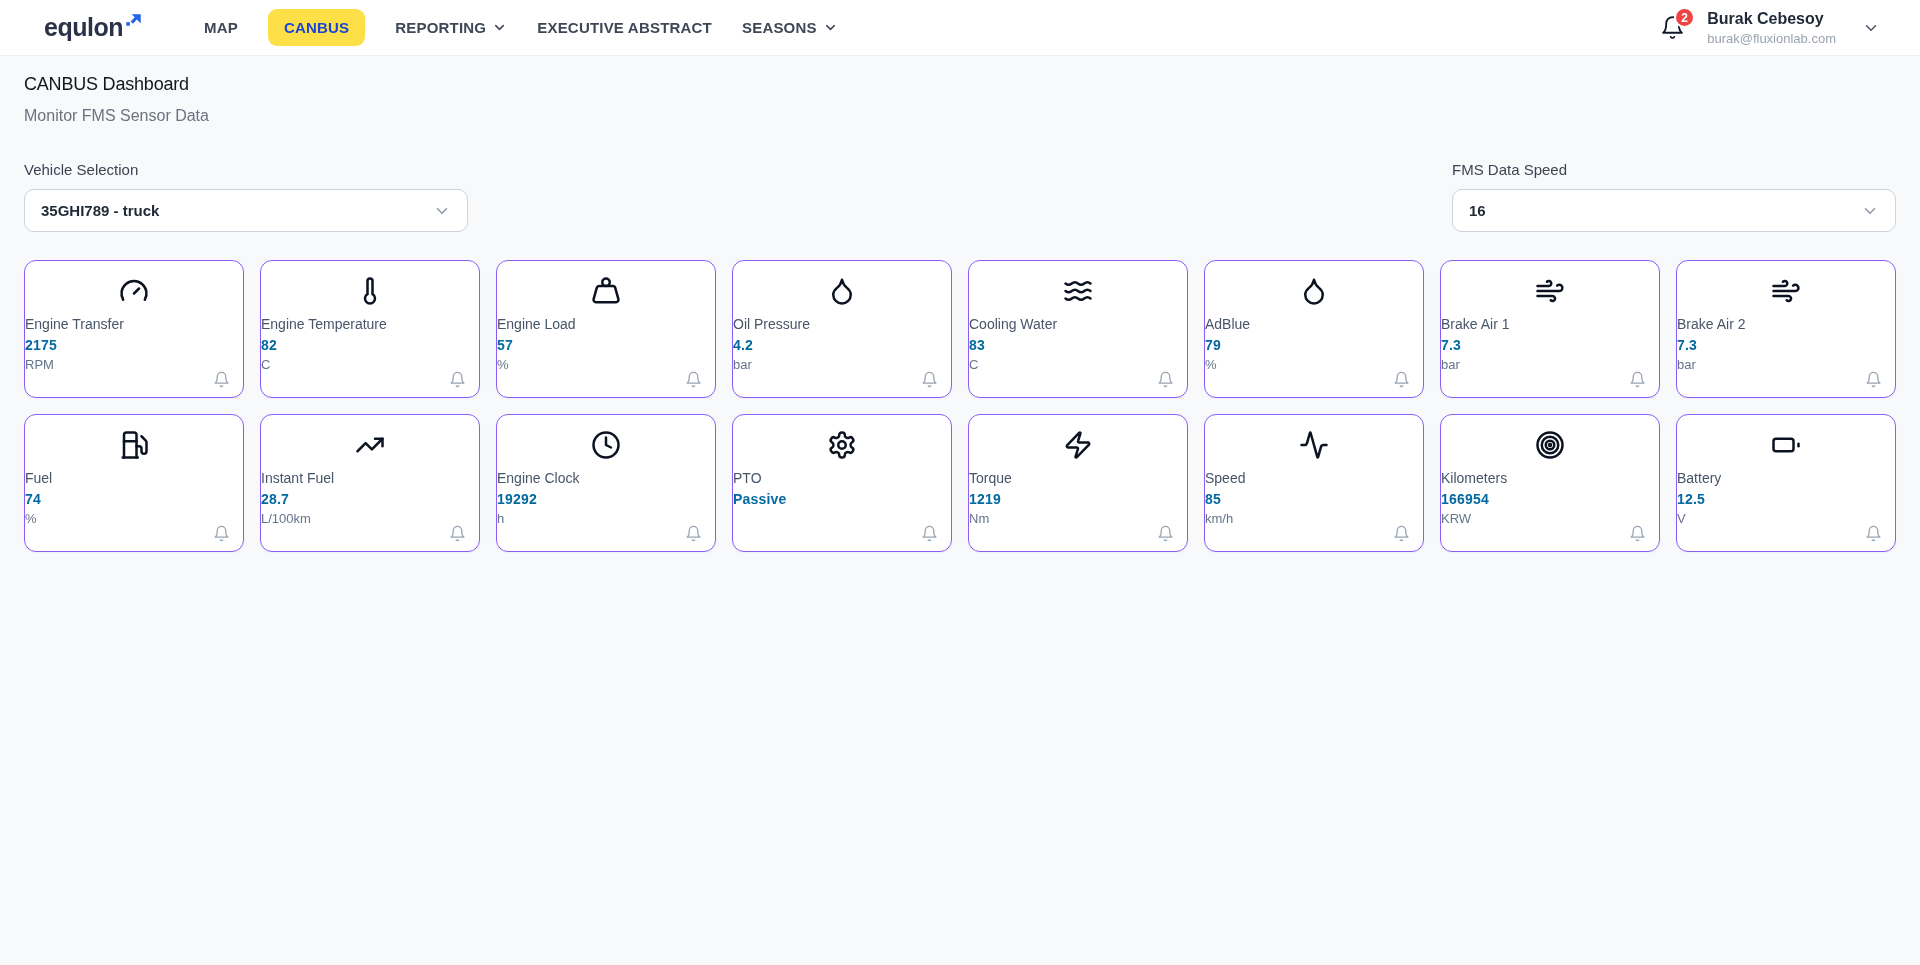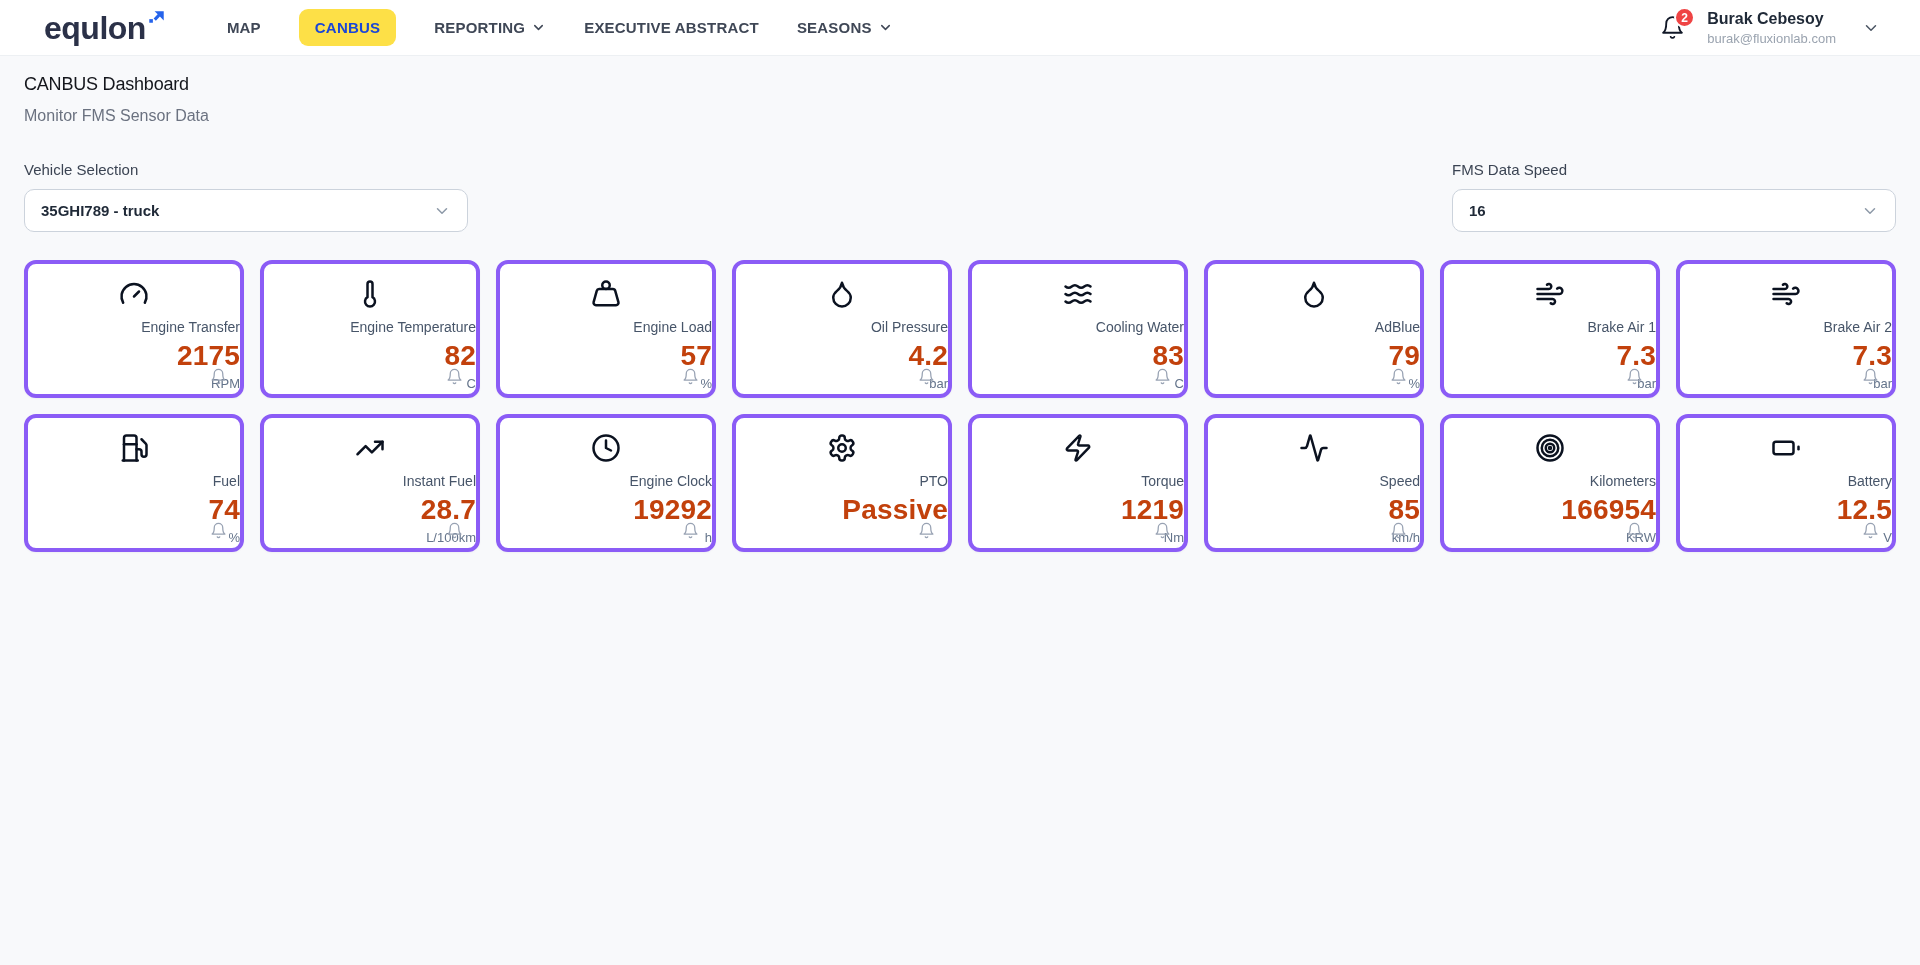--- a/index.html
+++ b/index.html
@@ -20,32 +20,32 @@
     align-items: center;
     padding: 0 40px 0 44px;
   }
   .logo {
     display: flex;
     align-items: flex-start;
     gap: 2px;
     cursor: pointer;
   }
   .logo-text {
-    font-size: 32px;
+    font-size: 25px;
     font-weight: 700;
     color: #2b3148;
     letter-spacing: -0.5px;
     line-height: 1;
   }
   .logo-arrow { margin-top: -2px; }
 
   .nav {
     display: flex;
     align-items: center;
-    gap: 38px;
+    gap: 30px;
     margin-left: 62px;
   }
   .nav-item {
     font-size: 15px;
     font-weight: 600;
     color: #3f4756;
     letter-spacing: 0.2px;
     cursor: pointer;
     display: flex;
     align-items: center;
@@ -114,31 +114,31 @@
 
   
   .grid {
     margin-top: 28px;
     display: grid;
     grid-template-columns: repeat(8, 1fr);
     gap: 16px 16px;
   }
   .card {
     background: #ffffff;
-    border: 4px solid #8b5cf6;
+    border: 1px solid #8b5cf6;
     border-radius: 12px;
     height: 138px;
     position: relative;
-    text-align: right;
+    text-align: left;
     padding-top: 14px;
     box-shadow: 0 1px 2px rgba(16,24,40,0.04);
   }
   .card-icon { color: #0b1220; height: 32px; display: flex; justify-content: center; align-items: center; }
   .card-label { margin-top: 9px; font-size: 14px; color: #475569; }
-  .card-value { margin-top: 5px; font-size: 28px; font-weight: 700; color: #c2410c; letter-spacing: 0.2px; }
+  .card-value { margin-top: 5px; font-size: 14px; font-weight: 700; color: #0369a1; letter-spacing: 0.2px; }
   .card-unit { margin-top: 4px; font-size: 13px; color: #64748b; }
   .card-bell {
     position: absolute;
     right: 13px; bottom: 9px;
     color: #98a2b3;
     cursor: pointer;
     display: flex;
   }
 </style>
 </head>

